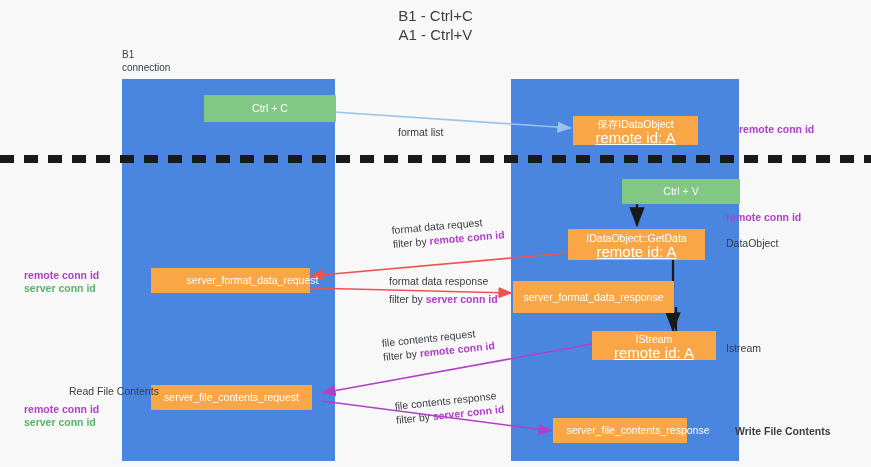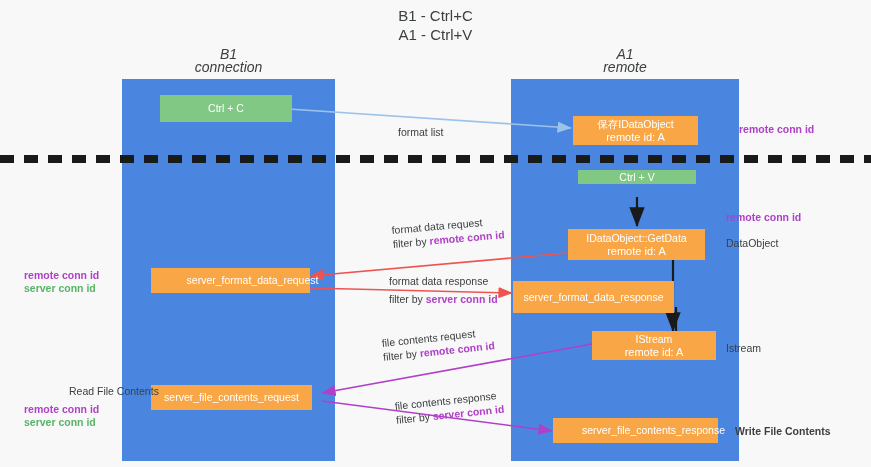--- a/index.html
+++ b/index.html
@@ -6,28 +6,28 @@
   body{
     width:871px;height:467px;position:relative;overflow:hidden;
     background:#f8f8f8;
     font-family:"Liberation Sans","DejaVu Sans",sans-serif;
     color:#3c4043;
   }
   #stage{position:absolute;inset:0;}
   svg#wires{position:absolute;left:0;top:0;width:871px;height:467px;pointer-events:none;}
 
   .lane{position:absolute;background:#4a86e0;}
-  .lane-head{position:absolute;text-align:center;font-size:14px;line-height:13px;color:#3c4043;font-style:italic;}
+  .lane-head{position:absolute;font-size:10px;line-height:13px;color:#3c4043;}
 
   .node{position:absolute;box-sizing:border-box;display:flex;flex-direction:column;
         align-items:center;justify-content:center;color:#ffffff;text-align:center;
         font-size:10.5px;line-height:13px;}
   .node.orange{background:#f9a746;}
-  .node.green{background:#80c884;}
-  .node .l2{font-size:11px;}
+  .node.green{background:#80c884;margin-left:44px;}
+  .node .l2{font-size:15px;text-decoration:underline;}
 
   .sidelabel{position:absolute;font-size:10.5px;line-height:13px;}
   .sidelabel.plain{color:#3c4043;}
   .purple{color:#b040c8;font-weight:bold;}
   .green-t{color:#58b368;font-weight:bold;}
 
   .edgelabel{position:absolute;font-size:10.5px;line-height:14px;color:#3c4043;white-space:nowrap;}
   .edgelabel .hl{font-weight:bold;}
   .edgelabel.rot{transform-origin:left top;}
 
@@ -40,24 +40,20 @@
 <div id="stage">
 
   <div class="edgelabel" style="left:0;top:6px;width:871px;text-align:center;font-size:15px;line-height:19px;">
     <div>B1 - Ctrl+C</div>
     <div>A1 - Ctrl+V</div>
   </div>
 
   <div class="lane-head" style="left:122px;top:48px;width:213px;">
     <div>B1</div>
     <div>connection</div>
-  </div>
-  <div class="lane-head" style="left:511px;top:48px;width:228px;">
-    <div>A1</div>
-    <div>remote</div>
   </div>
 
   <div class="lane" style="left:122px;top:79px;width:213px;height:382px;"></div>
   <div class="lane" style="left:511px;top:79px;width:228px;height:382px;"></div>
 
   <svg id="wires">
     <defs>
       <marker id="ah-blue" markerWidth="9" markerHeight="7" refX="8.5" refY="3.5" orient="auto">
         <path d="M0,0 L9,3.5 L0,7 z" fill="#9cc3ea"></path>
       </marker>
@@ -93,21 +89,21 @@
 
   <div class="node green" style="left:160px;top:95px;width:132px;height:27px;">
     <div>Ctrl + C</div>
   </div>
 
   <div class="node orange" style="left:573px;top:116px;width:125px;height:29px;">
     <div>保存IDataObject</div>
     <div class="l2">remote id: A</div>
   </div>
 
-  <div class="node green" style="left:578px;top:170px;width:118px;height:14px;">
+  <div class="node green" style="left:578px;top:179px;width:118px;height:25px;">
     <div>Ctrl + V</div>
   </div>
 
   <div class="node orange" style="left:568px;top:229px;width:137px;height:31px;">
     <div>IDataObject::GetData</div>
     <div class="l2">remote id: A</div>
   </div>
 
   <div class="node orange" style="left:151px;top:268px;width:159px;height:25px;padding-left:44px;">
     <div>server_format_data_request</div>
@@ -119,21 +115,21 @@
 
   <div class="node orange" style="left:592px;top:331px;width:124px;height:29px;">
     <div>IStream</div>
     <div class="l2">remote id: A</div>
   </div>
 
   <div class="node orange" style="left:151px;top:385px;width:161px;height:25px;">
     <div>server_file_contents_request</div>
   </div>
 
-  <div class="node orange" style="left:553px;top:418px;width:165px;height:25px;padding-left:36px;">
+  <div class="node orange" style="left:553px;top:418px;width:134px;height:25px;padding-left:36px;">
     <div>server_file_contents_response</div>
   </div>
 
   <div class="edgelabel" style="left:398px;top:101px;margin-top:24px;">
     <span>format list</span>
   </div>
 
   <div class="edgelabel rot" style="left:391px;top:223px;transform:rotate(-5deg);">
     <div>format data request</div>
     <div>

